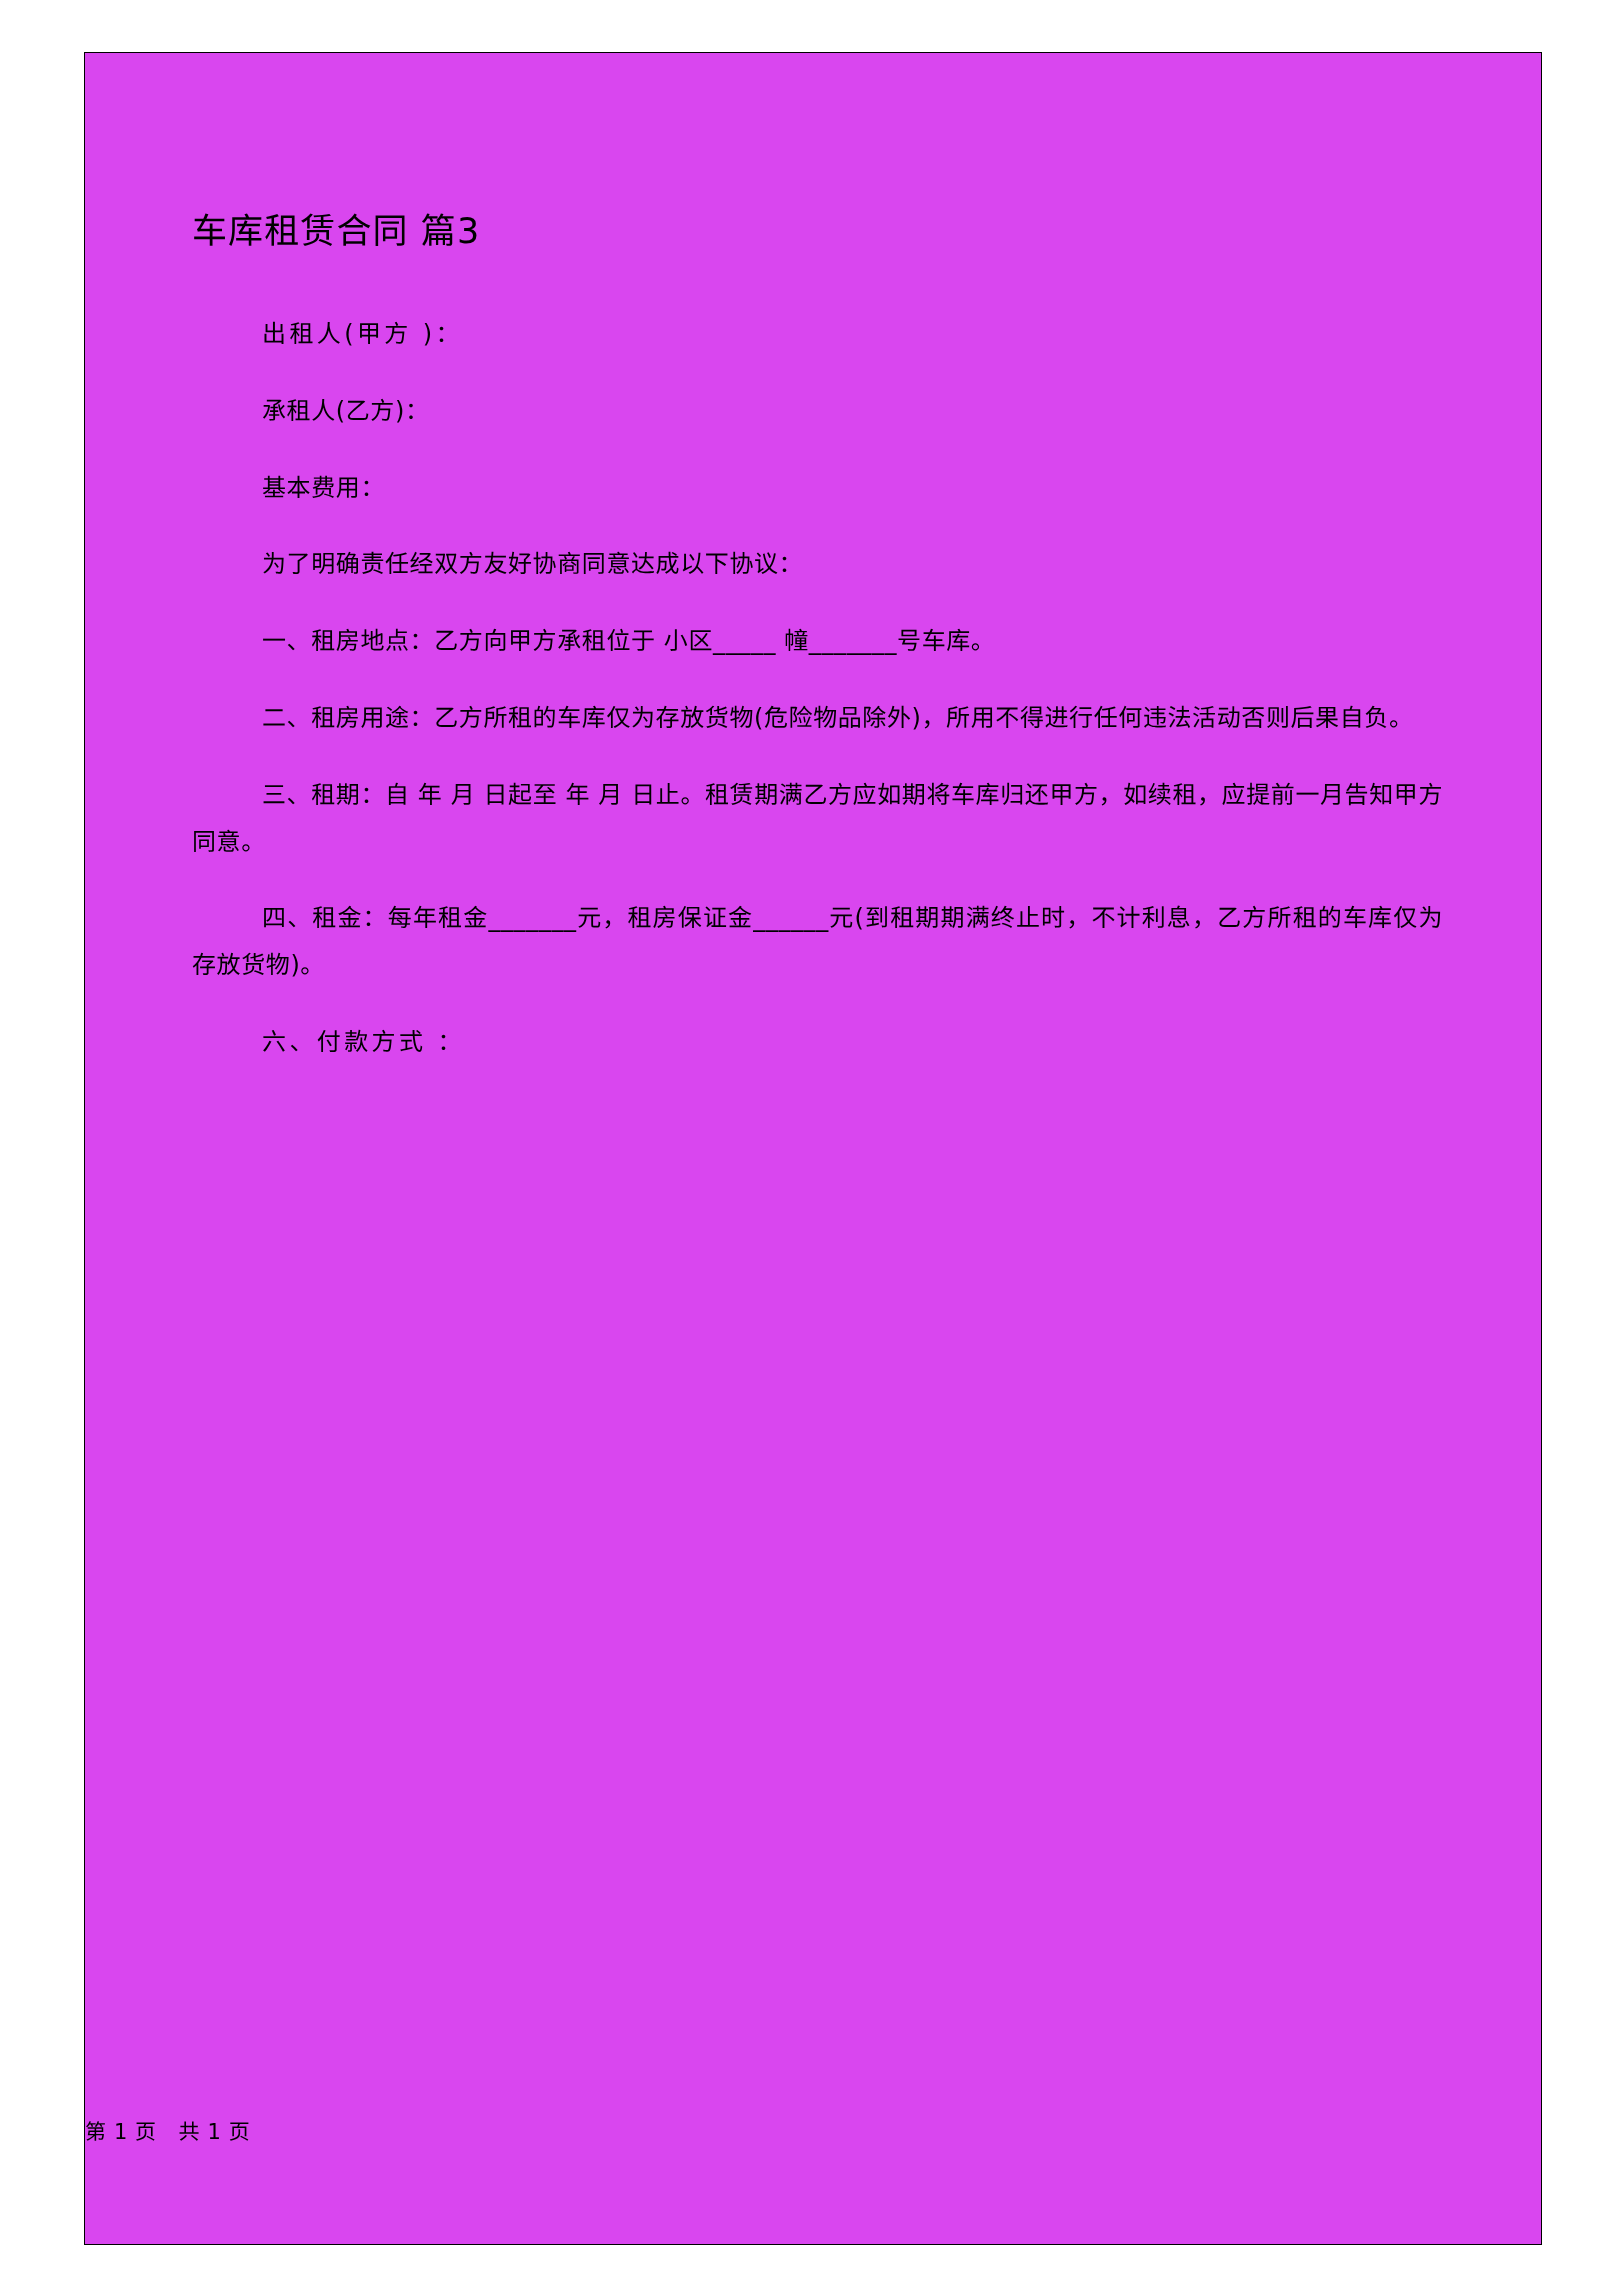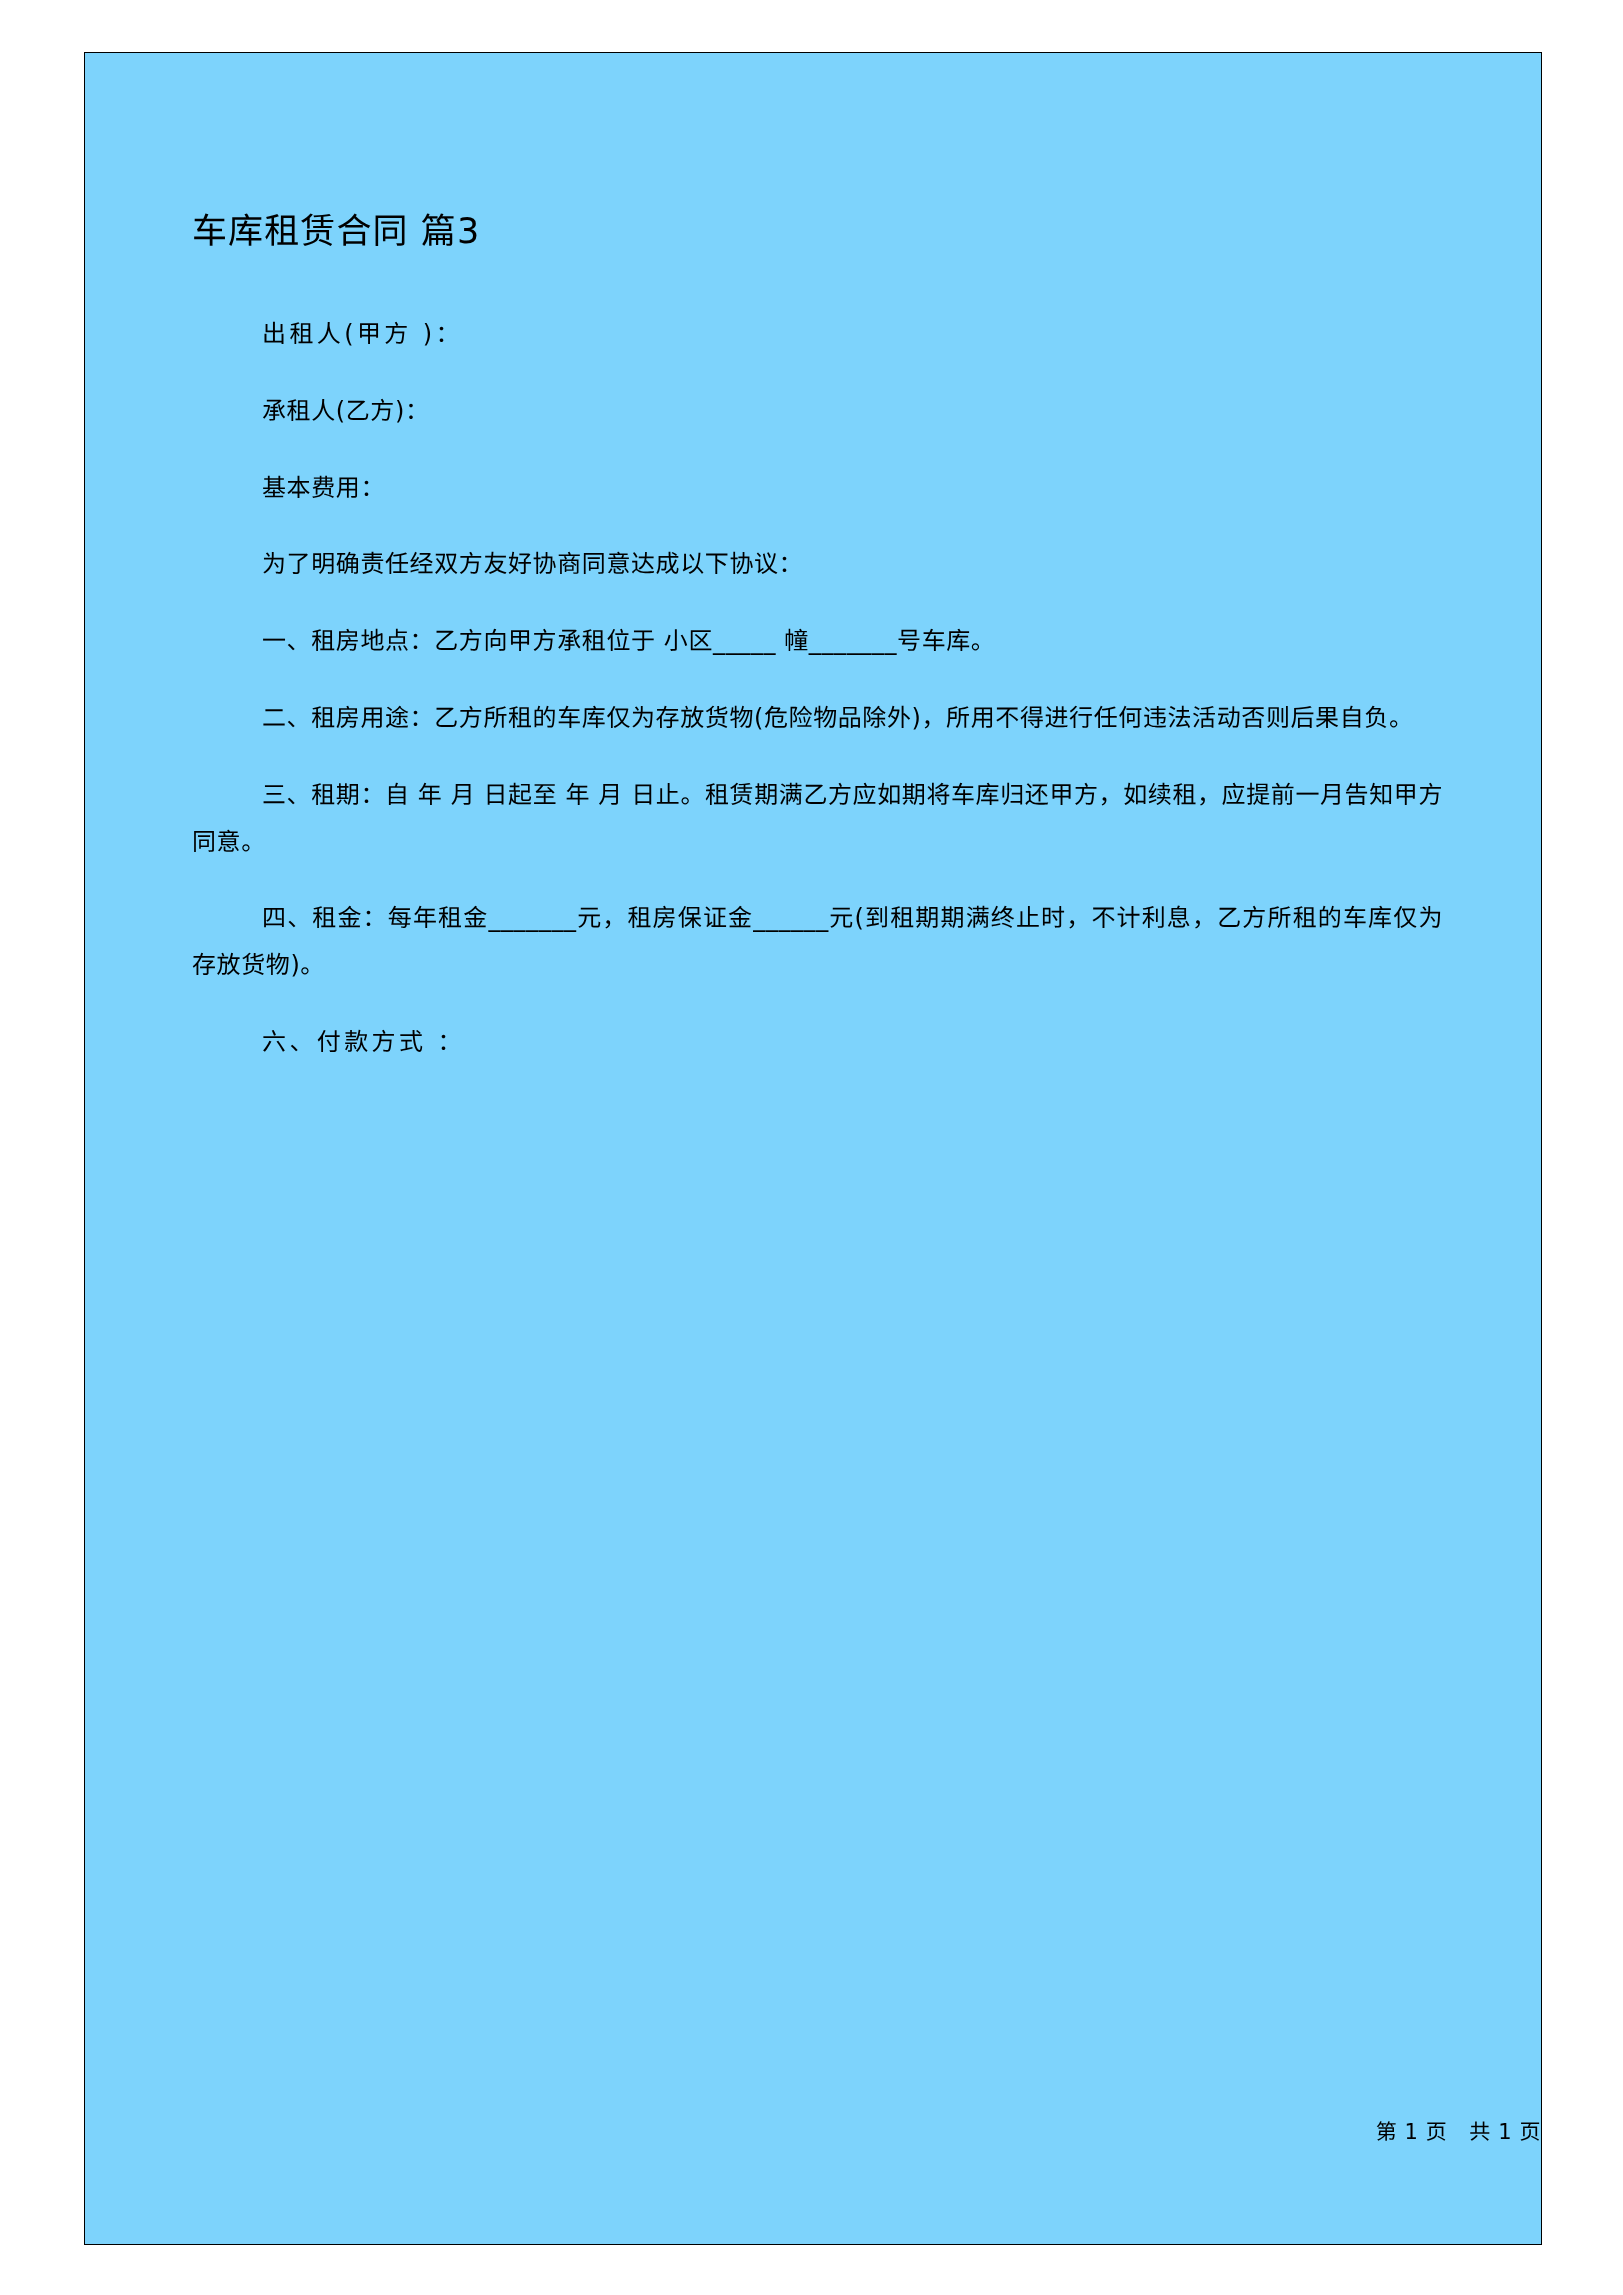--- a/index.html
+++ b/index.html
@@ -15,21 +15,21 @@
     -webkit-font-smoothing: antialiased;
   }
   .page {
     position: absolute;
     left: 84px;
     top: 52px;
     width: 1458px;
     height: 2193px;
     border: 1.7px solid #000000;
     box-sizing: border-box;
-    background: #7dd3fc;
+    background: #d946ef;
   }
   .content {
     position: absolute;
     left: 107px;
     top: 157px;
     width: 1251px;
   }
   .doc-title {
     font-size: 35px;
     line-height: 1.2;
@@ -46,21 +46,21 @@
     text-indent: 70px;
   }
   p.para.wide {
     letter-spacing: 3.4px;
   }
   .footer {
     position: absolute;
     left: 0;
     right: 0;
     bottom: 99px;
-    text-align: right;
+    text-align: left;
     font-size: 21px;
     letter-spacing: 0.6px;
   }
   .footer span { display: inline; }
 </style>
 </head>
 <body>
 
 <div class="page">
   <div class="content">

